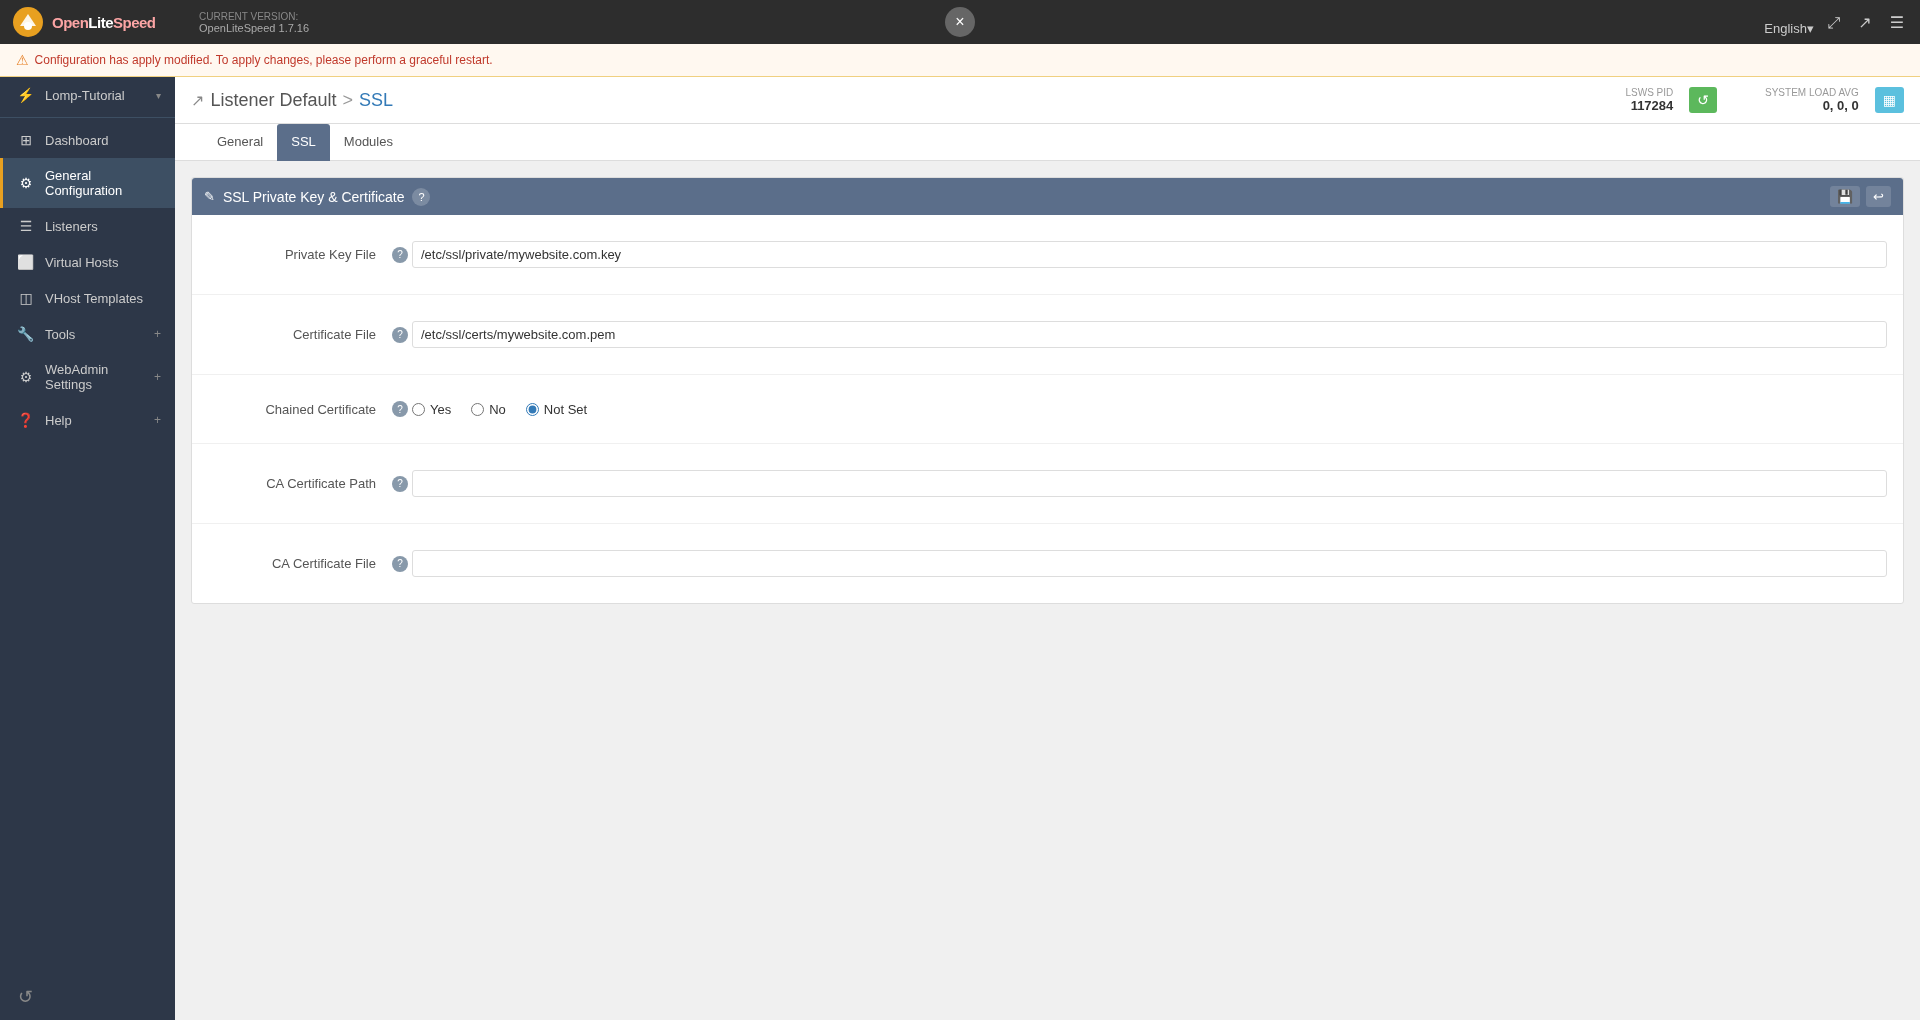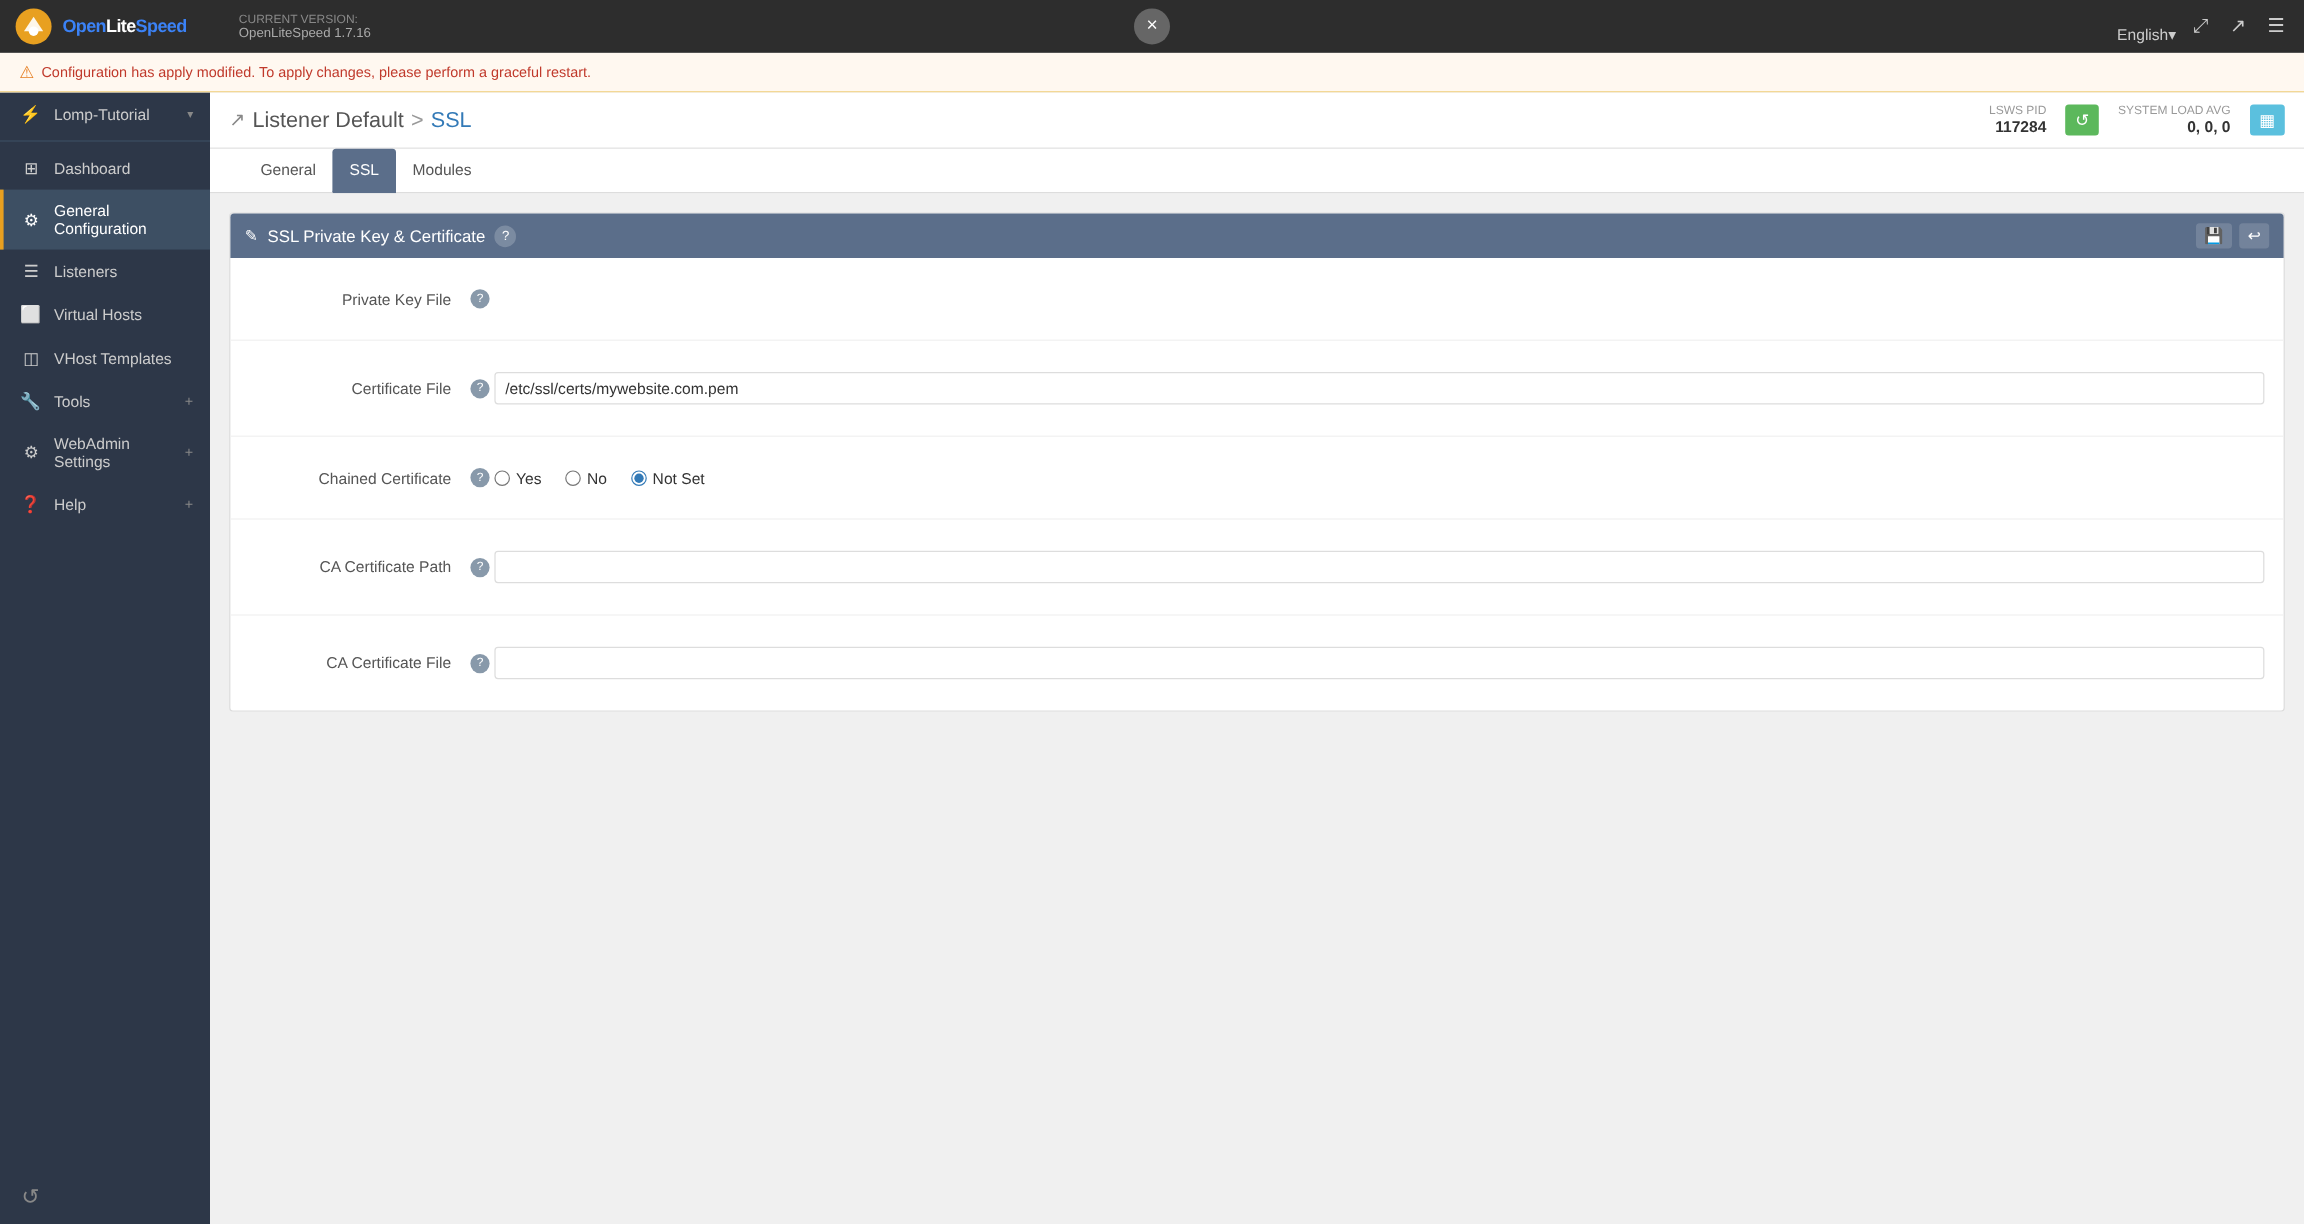--- a/index.html
+++ b/index.html
@@ -24,21 +24,21 @@
     .logo-icon {
       width: 32px;
       height: 32px;
     }
     .logo-text {
       color: #fff;
       font-size: 15px;
       font-weight: 600;
       letter-spacing: -0.5px;
     }
-    .logo-text span { color: #3b82f6; }
+    .logo-text span { color: #fca5a5; }
     .version-info {
       color: #aaa;
       font-size: 11px;
       margin-left: 12px;
     }
     .version-info div:first-child { font-size: 10px; color: #888; text-transform: uppercase; }
 
     .header-center {
       position: absolute;
       left: 50%;
@@ -170,21 +170,21 @@
     .breadcrumb .bc-current { color: #337ab7; }
 
     .header-stats {
       display: flex;
       align-items: center;
       gap: 16px;
       font-size: 12px;
       color: #666;
     }
     .stat-block { text-align: right; }
-    .stat-block .stat-label { font-size: 10px; text-transform: uppercase; color: #999; }
+    .stat-block .stat-label { font-size: 10px; text-transform: uppercase; color: #999; margin-left: 32px; }
     .stat-block .stat-value { font-size: 13px; font-weight: bold; color: #333; }
     .stat-btn {
       background: #5cb85c;
       border: none;
       border-radius: 3px;
       color: #fff;
       padding: 5px 8px;
       cursor: pointer;
       font-size: 14px;
     }
@@ -473,20 +473,23 @@
             <button class="sh-action-btn">💾</button>
             <button class="sh-action-btn">↩</button>
           </div>
         </div>
 
         <div class="form-row">
           <div class="form-label">Private Key File</div>
           <div class="form-help">
             <span class="help-circle">?</span>
           </div>
+          <div class="form-control-area">
+            <input class="form-input" type="text" value="/etc/ssl/private/mywebsite.com.key" style="">
+          </div>
         </div>
 
         <div class="form-row">
           <div class="form-label">Certificate File</div>
           <div class="form-help">
             <span class="help-circle">?</span>
           </div>
           <div class="form-control-area">
             <input class="form-input" type="text" value="/etc/ssl/certs/mywebsite.com.pem" style="">
           </div>

